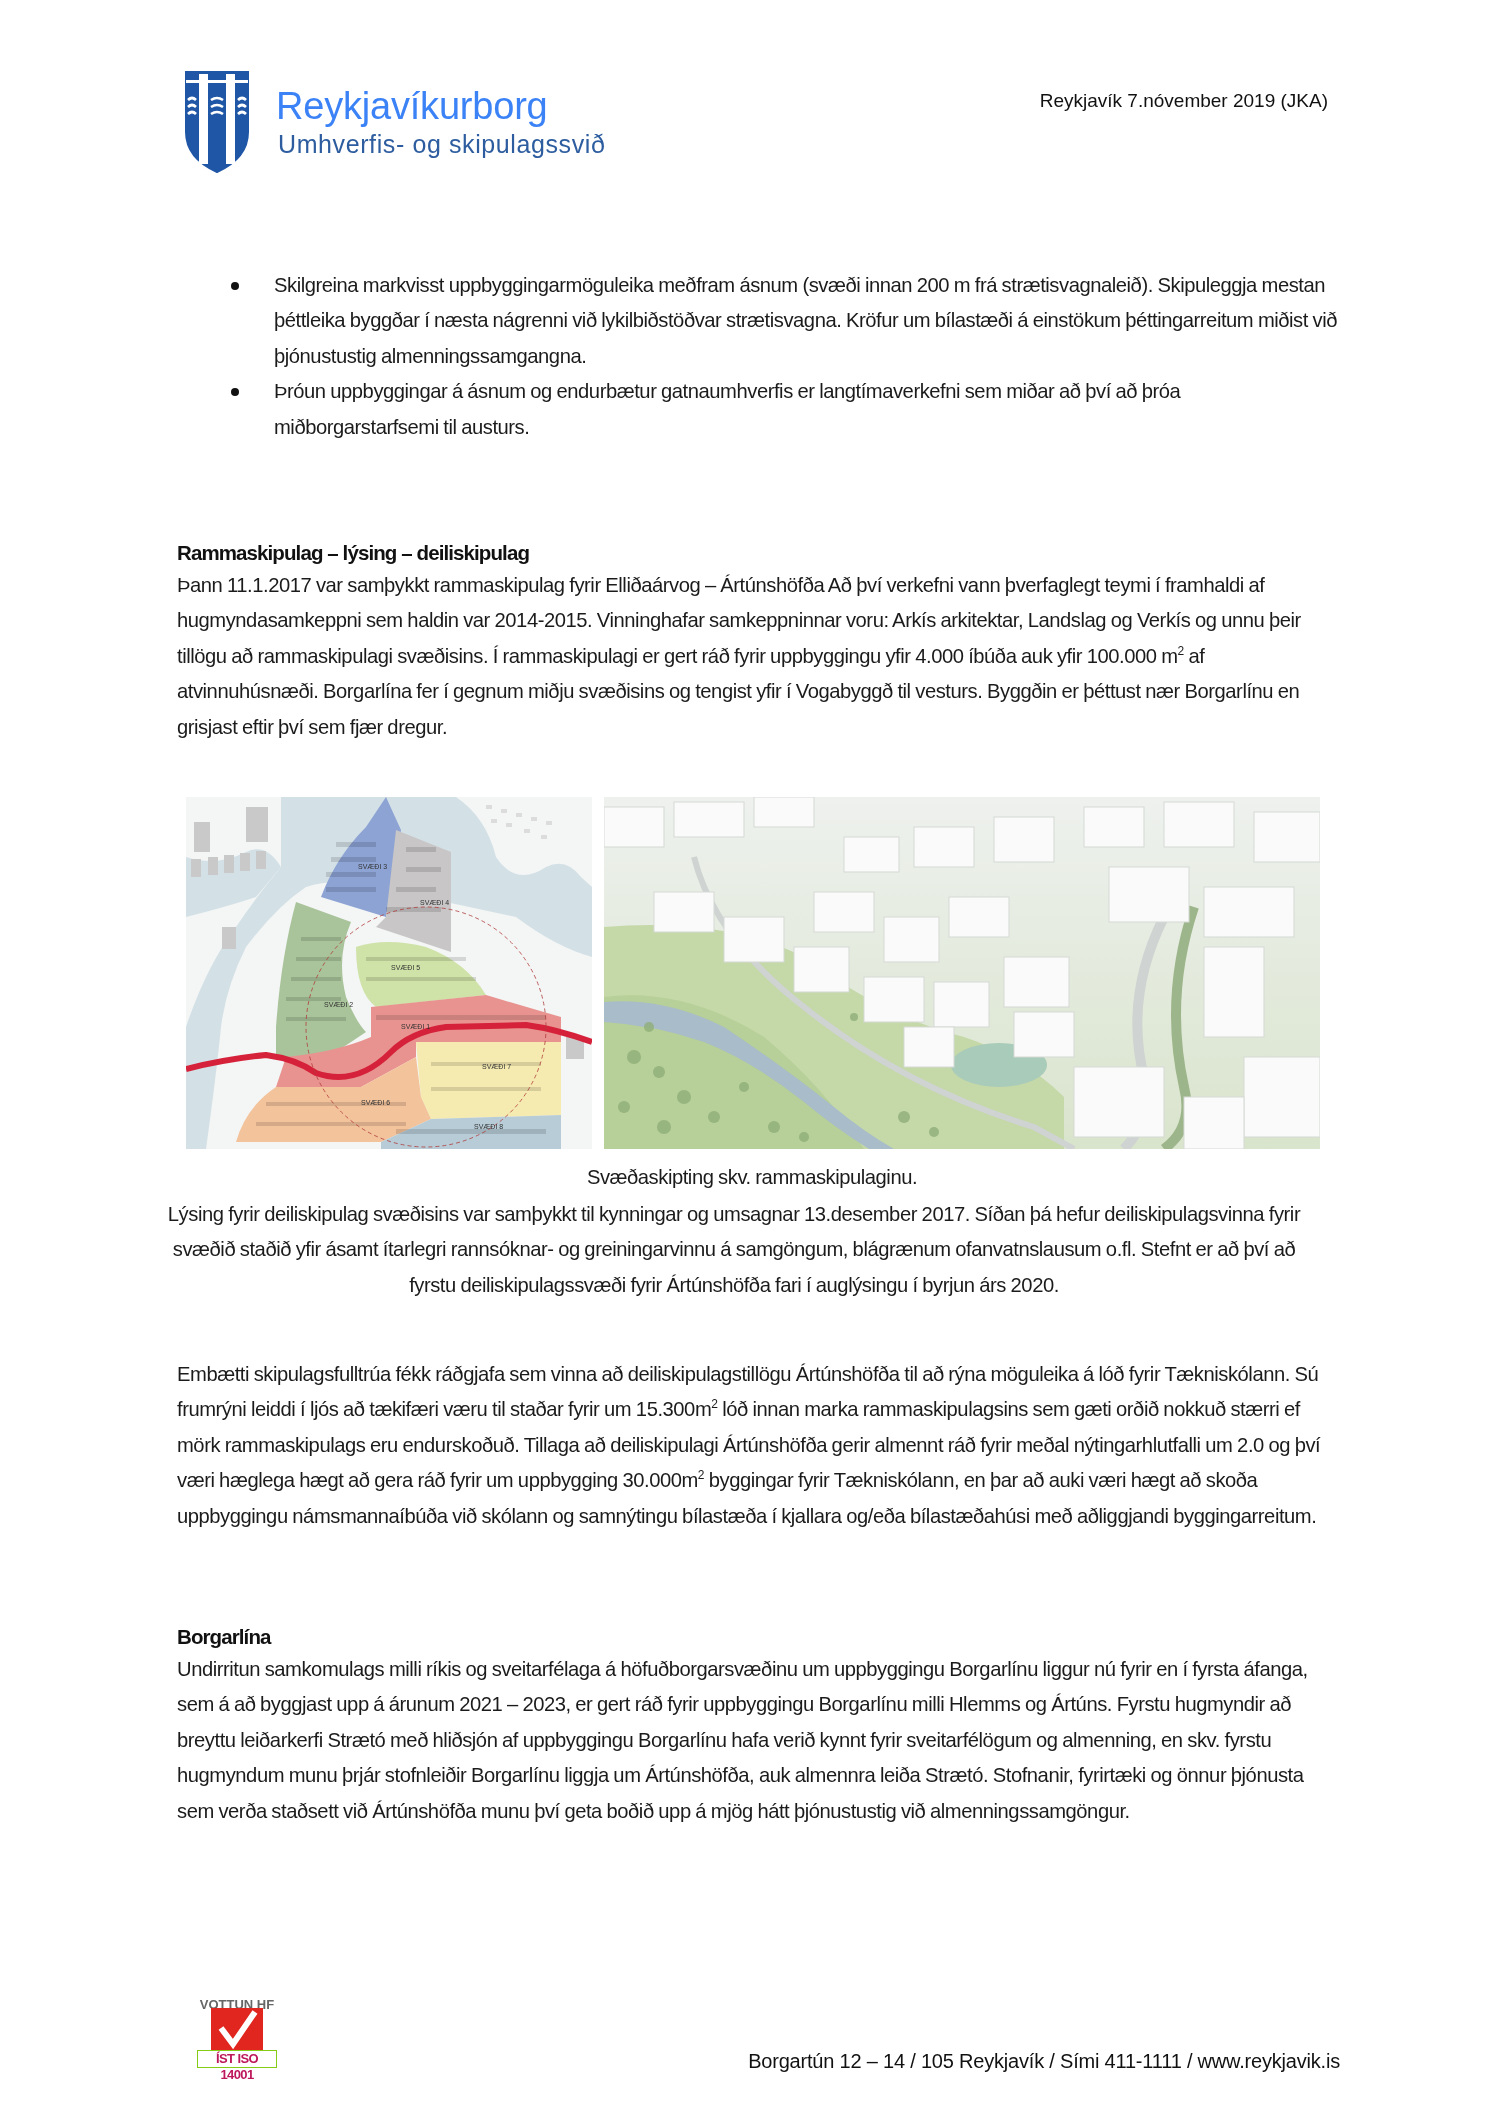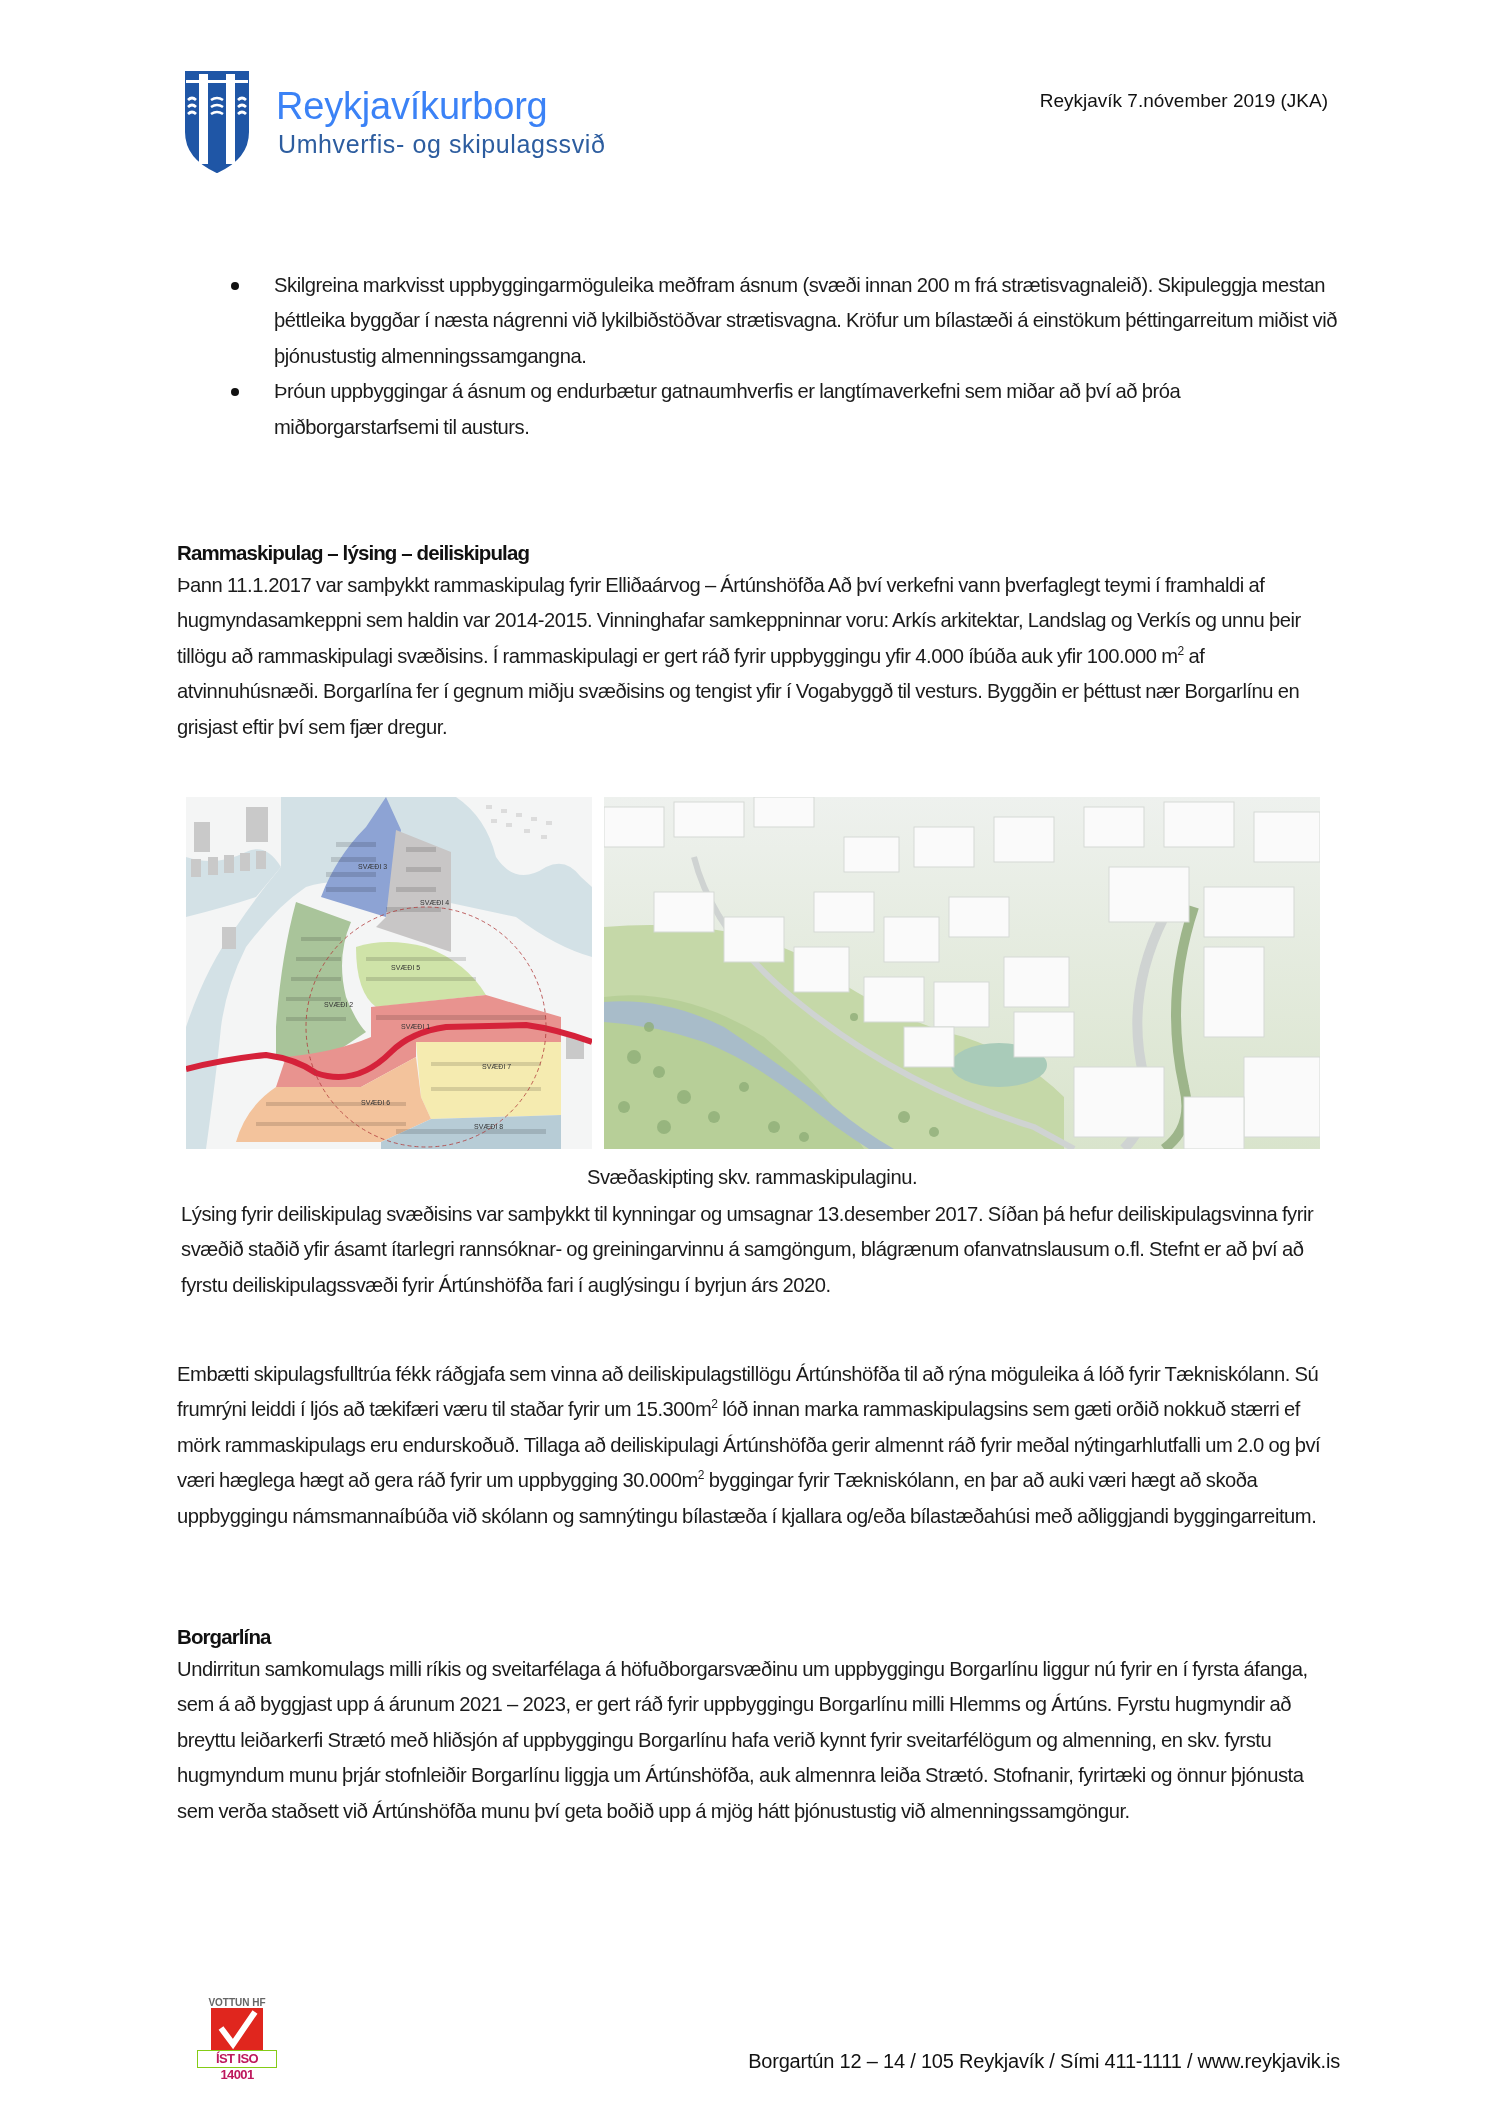--- a/index.html
+++ b/index.html
@@ -38,28 +38,28 @@
     color: #111; letter-spacing: -0.9px; line-height: 30px;
   }
   #h-ramma { left: 177px; top: 538px; }
   #p-ramma { left: 177px; top: 568px; width: 1150px; }
 
   
   #fig-map { left: 186px; top: 797px; width: 406px; height: 352px; background: #f4f5f5; overflow: hidden; }
   #fig-render { left: 604px; top: 797px; width: 716px; height: 352px; background: #e9eee6; overflow: hidden; }
   #caption { left: 177px; top: 1160px; width: 1150px; text-align: center; }
 
-  #p-lysing { left: 181px; top: 1197px; width: 1150px; }
+  #p-lysing { left: 159px; top: 1197px; width: 1150px; text-align: center; }
   #p-embaetti { left: 177px; top: 1357px; width: 1150px; }
   #h-borgar { left: 177px; top: 1622px; }
   #p-borgar { left: 177px; top: 1652px; width: 1150px; }
 
   
   #iso { left: 197px; top: 1997px; width: 80px; height: 72px; }
-  #iso .top { position: absolute; left: 0; top: 0; width: 80px; text-align: center; font-size: 10px; font-weight: bold; color: #666; }
+  #iso .top { position: absolute; left: 0; top: 0; width: 80px; text-align: center; font-size: 13px; font-weight: bold; color: #666; }
   #iso .box { position: absolute; left: 14px; top: 11px; width: 52px; height: 42px; background: #e0261e; }
   #iso .bot { position: absolute; left: 0; top: 53px; width: 80px; height: 18px; border: 1px solid #84cc16; box-sizing: border-box; text-align: center; font-size: 13px; font-weight: bold; line-height: 16px; letter-spacing: -0.6px; color: #be185d; }
   #address { right: 160px; top: 2050px; font-size: 20px; color: #111; letter-spacing: -0.2px; }
 </style>
 </head>
 <body>
 
 <div id="logo" class="abs">
   <svg class="shield" viewBox="0 0 66 104">
     <path d="M2 2 H64 V62 Q64 88 33 102 Q2 88 2 62 Z" fill="#1f56a6" stroke="#1f56a6" stroke-width="2"></path>

